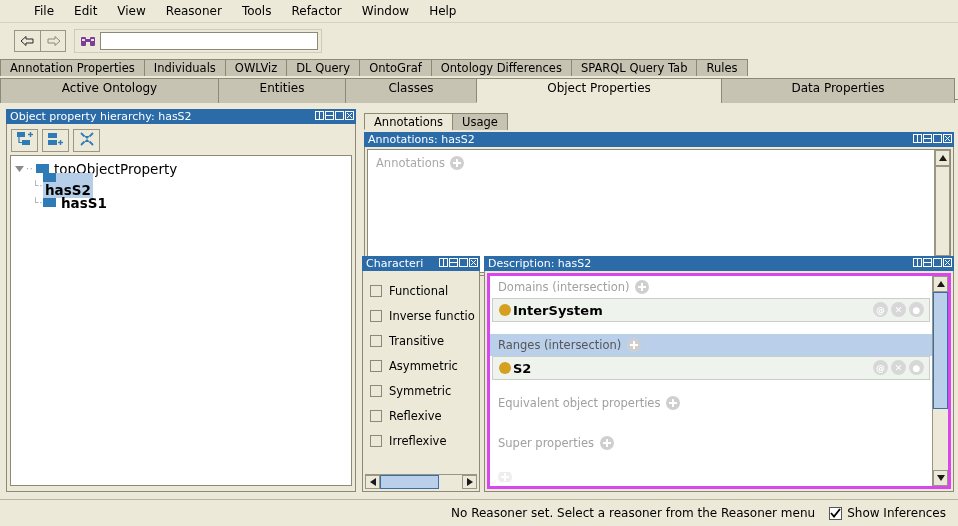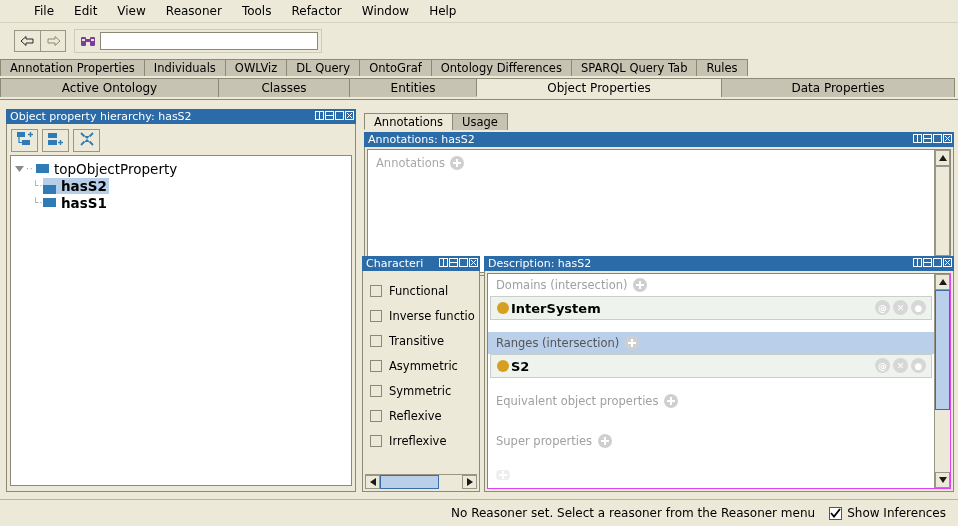--- a/index.html
+++ b/index.html
@@ -88,21 +88,21 @@
     background: #c7c3b2;
     border: 1px solid #8d8977;
     border-bottom: none;
     border-radius: 0;
     margin-right: -1px;
     box-sizing: border-box;
     white-space: nowrap;
     color: #000;
     
   }
-  .tabrow.row2 .tab { height: 19px; line-height: 19px; font-size: 12px; }
+  .tabrow.row2 .tab { height: 25px; line-height: 19px; font-size: 12px; }
   .tab.selected { background: #ece9d8; border-bottom: 1px solid #ece9d8; }
   .tab::before {
     content:""; position:absolute; left:-5px; bottom:0; width:5px; height:100%;
     background: transparent;
   }
   .tabstrip-line { height: 1px; background: #8d8977; }
 
   
   .tabrow.row2 .tab { text-align: center; }
 
@@ -221,21 +221,21 @@
   .charlist { flex: 1; padding: 5px 0 12px 5px; overflow: hidden; }
   .chkrow { display: flex; align-items: center; height: 25px; font-size: 11.5px; white-space: nowrap; }
   .chkbox {
     width: 12px; height: 12px; border: 1px solid #8d8977; background: #ece9d8;
     margin-right: 7px; box-sizing: border-box; flex:0 0 auto;
   }
 
   
   #descPanel { left: 484px; top: 256px; width: 470px; height: 236px; }
   #descPanel .panel-body { height: calc(100% - 15px); padding: 2px; }
-  .desc-white { background:#fff; border:1px solid #d946ef; height:100%; box-sizing:border-box; display:flex; }
+  .desc-white { background:#fff; border:3px solid #d946ef; height:100%; box-sizing:border-box; display:flex; }
   .desc-content { flex:1; position: relative; overflow: hidden; }
   .sec-header {
     height: 22px; display:flex; align-items:center; gap:6px;
     padding-left: 8px; font-size: 11.5px; color: #a0a0a0;
   }
   .sec-header.hl { background: #bad0ea; color: #555; }
   .entity-row {
     height: 24px; margin: 0 2px;
     background: #eef3ee; border: 1px solid #c9cec9;
     display: flex; align-items: center; padding-left: 6px;
@@ -321,22 +321,22 @@
     <div class="tab">OWLViz</div>
     <div class="tab">DL Query</div>
     <div class="tab">OntoGraf</div>
     <div class="tab">Ontology Differences</div>
     <div class="tab">SPARQL Query Tab</div>
     <div class="tab">Rules</div>
   </div>
 
   <div class="tabrow row2">
     <div class="tab" style="width:219px">Active Ontology</div>
+    <div class="tab" style="width:128px">Entities</div>
     <div class="tab" style="width:132px">Classes</div>
-    <div class="tab" style="width:128px">Entities</div>
     <div class="tab selected" style="width:246px">Object Properties</div>
     <div class="tab" style="width:234px">Data Properties</div>
   </div>
   <div class="tabstrip-line"></div>
 
   <div class="panel" id="leftPanel">
     <div class="panel-title">
       <span class="ptext">Object property hierarchy: hasS2</span>
       <span class="wctrls">
         <span class="wctrl">
@@ -407,21 +407,21 @@
             <svg width="9" height="8" viewBox="0 0 9 8">
                 <polygon points="0,1 9,1 4.5,7" fill="#8b8b8b"></polygon>
               </svg>
           </span>
           <span class="dots">··</span>
           <span class="picon"></span>
           <span class="tlabel">topObjectProperty</span>
         </div>
         <div class="tnode child">
           <span class="dots">└·</span>
-          <span class="sel" style="display:flex;align-items:flex-end;">
+          <span class="sel" style="display:flex;align-items:flex-start;flex-direction:column;">
             <span class="picon"></span>
             <span class="tlabel" style="font-weight:bold">hasS2</span>
           </span>
         </div>
         <div class="tnode child bold">
           <span class="dots">└·</span>
           <span class="picon"></span>
           <span class="tlabel">hasS1</span>
         </div>
       </div>

